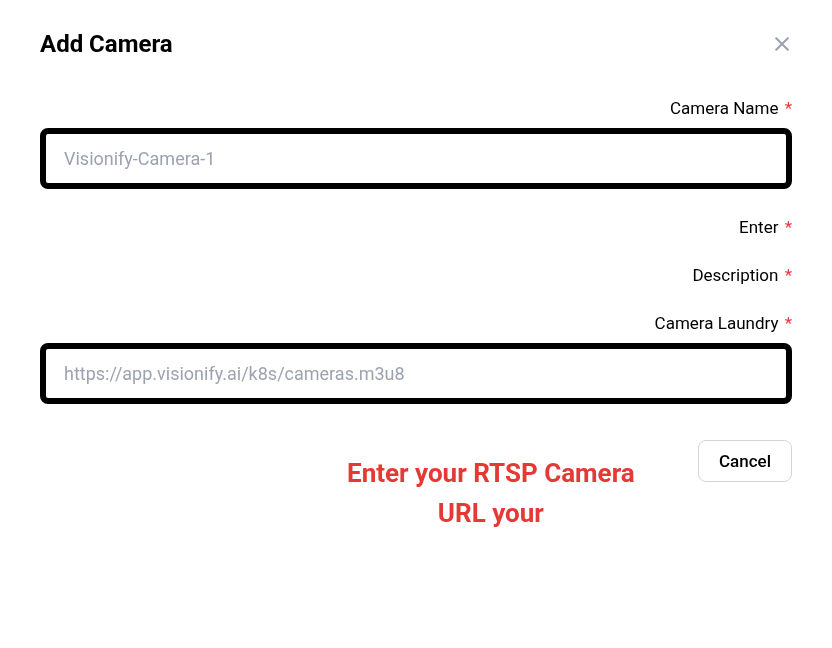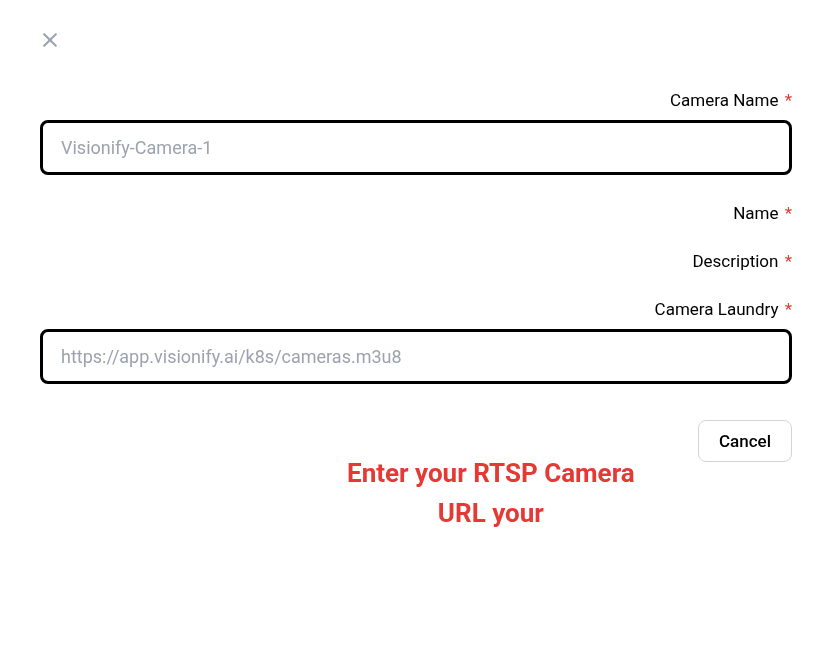--- a/index.html
+++ b/index.html
@@ -59,21 +59,21 @@
       text-align: right;
     }
     .required-mark {
       color: #e53935;
       margin-left: 2px;
     }
     .form-input {
       width: 100%;
       padding: 14px 18px;
       font-size: 18px;
-      border: 3px solid #000000;
+      border: 6px solid #000000;
       border-radius: 8px;
       background: #fff;
       color: #4c1d95;
       font-family: inherit;
       outline: none;
     }
     .form-input::placeholder {
       color: #9ca3af;
     }
     .annotation {
@@ -114,39 +114,40 @@
       color: #fff;
       border: 1px solid #1f1f1f;
       box-shadow: 0 0 0 2px rgba(0,0,0,0.15);
     }
   </style>
 </head>
 <body>
 
 <div class="modal">
   <div class="modal-header">
+    <h2 class="modal-title">Add Camera</h2>
     <div class="close-icon">
       <svg viewBox="0 0 24 24" fill="none" stroke="currentColor" stroke-width="2.5" stroke-linecap="round">
         <line x1="5" y1="5" x2="19" y2="19"></line>
         <line x1="19" y1="5" x2="5" y2="19"></line>
       </svg>
     </div>
   </div>
 
   <div class="form-group">
     <label class="form-label">
       <span>Camera Name</span>
       <span class="required-mark">*</span>
     </label>
     <input type="text" class="form-input" placeholder="Visionify-Camera-1" style="">
   </div>
 
   <div class="form-group">
     <label class="form-label">
-      <span>Name</span>
+      <span>Enter</span>
       <span class="required-mark">*</span>
     </label>
   </div>
 
   <div class="form-group">
     <label class="form-label">
       <span>Description</span>
       <span class="required-mark">*</span>
     </label>
   </div>

